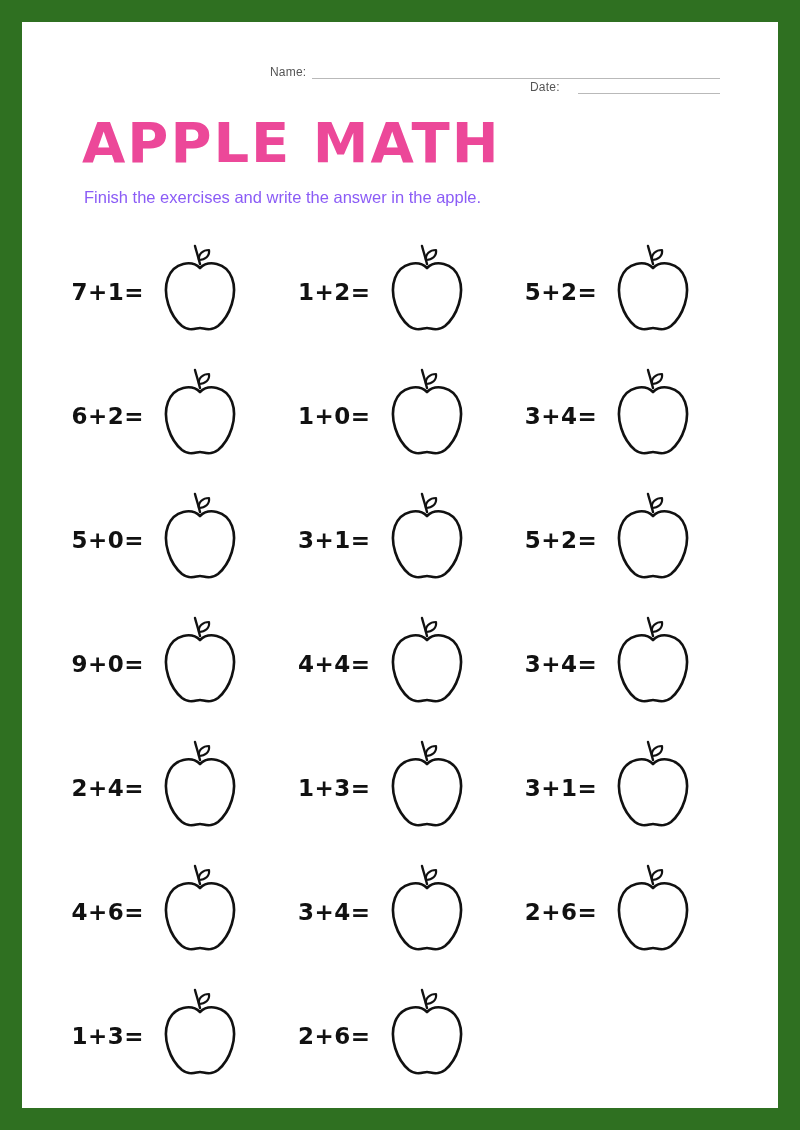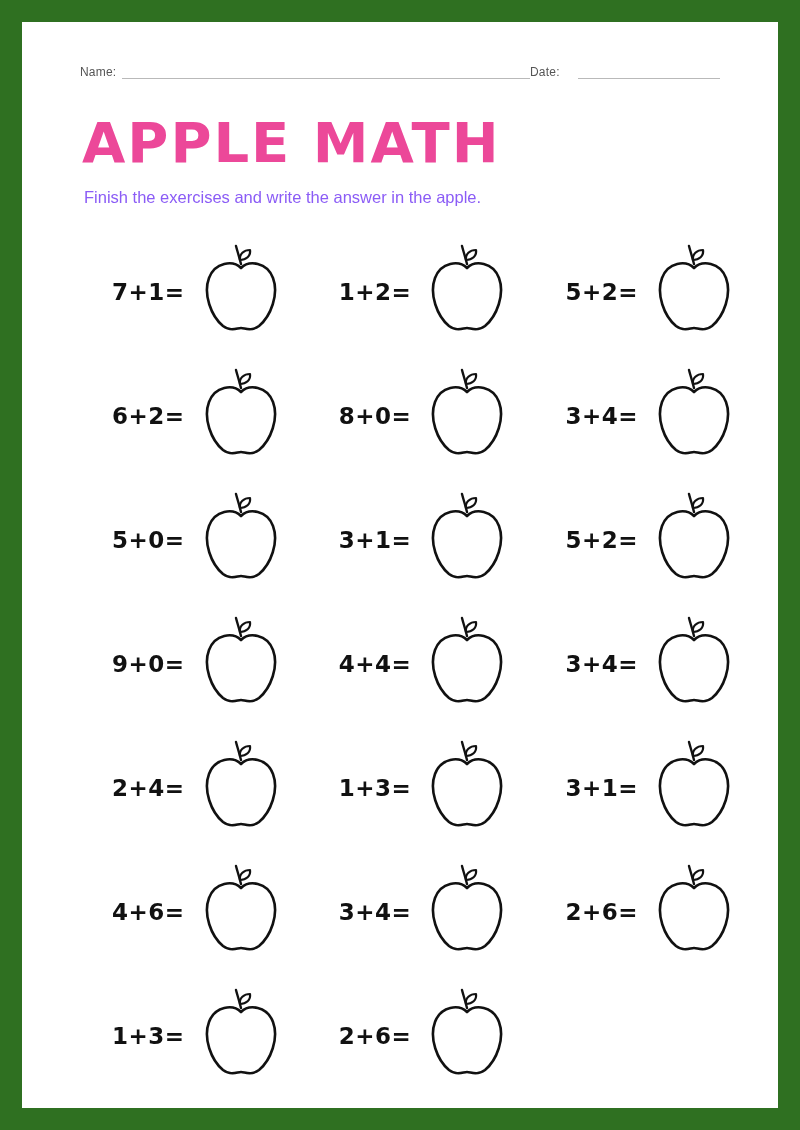--- a/index.html
+++ b/index.html
@@ -23,20 +23,21 @@
     box-sizing: border-box;
   }
   .header-fields {
     position: absolute;
     left: 58px;
     top: 42px;
     width: 640px;
     display: flex;
     justify-content: space-between;
     align-items: flex-end;
+    flex-direction: column;
   }
   .field {
     display: flex;
     align-items: flex-end;
     font-size: 12px;
     color: #555555;
   }
   .field-name {
     width: 450px;
   }
@@ -77,21 +78,21 @@
     left: 40px;
     top: 208px;
     width: 680px;
     display: grid;
     grid-template-columns: repeat(3, 1fr);
     grid-auto-rows: 124px;
   }
   .cell {
     display: flex;
     align-items: center;
-    justify-content: flex-end;
+    justify-content: flex-start;
   }
   .expr {
     font-size: 23px;
     font-weight: bold;
     color: #111111;
     font-family: "DejaVu Sans", sans-serif;
     white-space: nowrap;
     width: 82px;
     text-align: right;
     padding-right: 8px;
@@ -165,21 +166,21 @@
       <span class="apple">
         <svg viewBox="0 0 96 104" width="96" height="104" aria-hidden="true">
           <path d="M48 24 C46 16 44 10 43 6" fill="none" stroke="#111" stroke-width="2.4" stroke-linecap="round"></path>
           <path d="M47 20 C53 20 58 16 57 10 C51 10 46 14 47 20 Z" fill="none" stroke="#111" stroke-width="2.2" stroke-linejoin="round"></path>
           <path d="M48 28 C40 20 22 22 16 38 C10 54 18 76 30 86 C38 92 44 88 48 88 C52 88 58 92 66 86 C78 76 86 54 80 38 C74 22 56 20 48 28 Z" fill="none" stroke="#111" stroke-width="2.6" stroke-linejoin="round"></path>
         </svg>
       </span>
     </div>
 
     <div class="cell">
-      <span class="expr">8+0=</span>
+      <span class="expr">1+0=</span>
       <span class="apple">
         <svg viewBox="0 0 96 104" width="96" height="104" aria-hidden="true">
           <path d="M48 24 C46 16 44 10 43 6" fill="none" stroke="#111" stroke-width="2.4" stroke-linecap="round"></path>
           <path d="M47 20 C53 20 58 16 57 10 C51 10 46 14 47 20 Z" fill="none" stroke="#111" stroke-width="2.2" stroke-linejoin="round"></path>
           <path d="M48 28 C40 20 22 22 16 38 C10 54 18 76 30 86 C38 92 44 88 48 88 C52 88 58 92 66 86 C78 76 86 54 80 38 C74 22 56 20 48 28 Z" fill="none" stroke="#111" stroke-width="2.6" stroke-linejoin="round"></path>
         </svg>
       </span>
     </div>
 
     <div class="cell">

